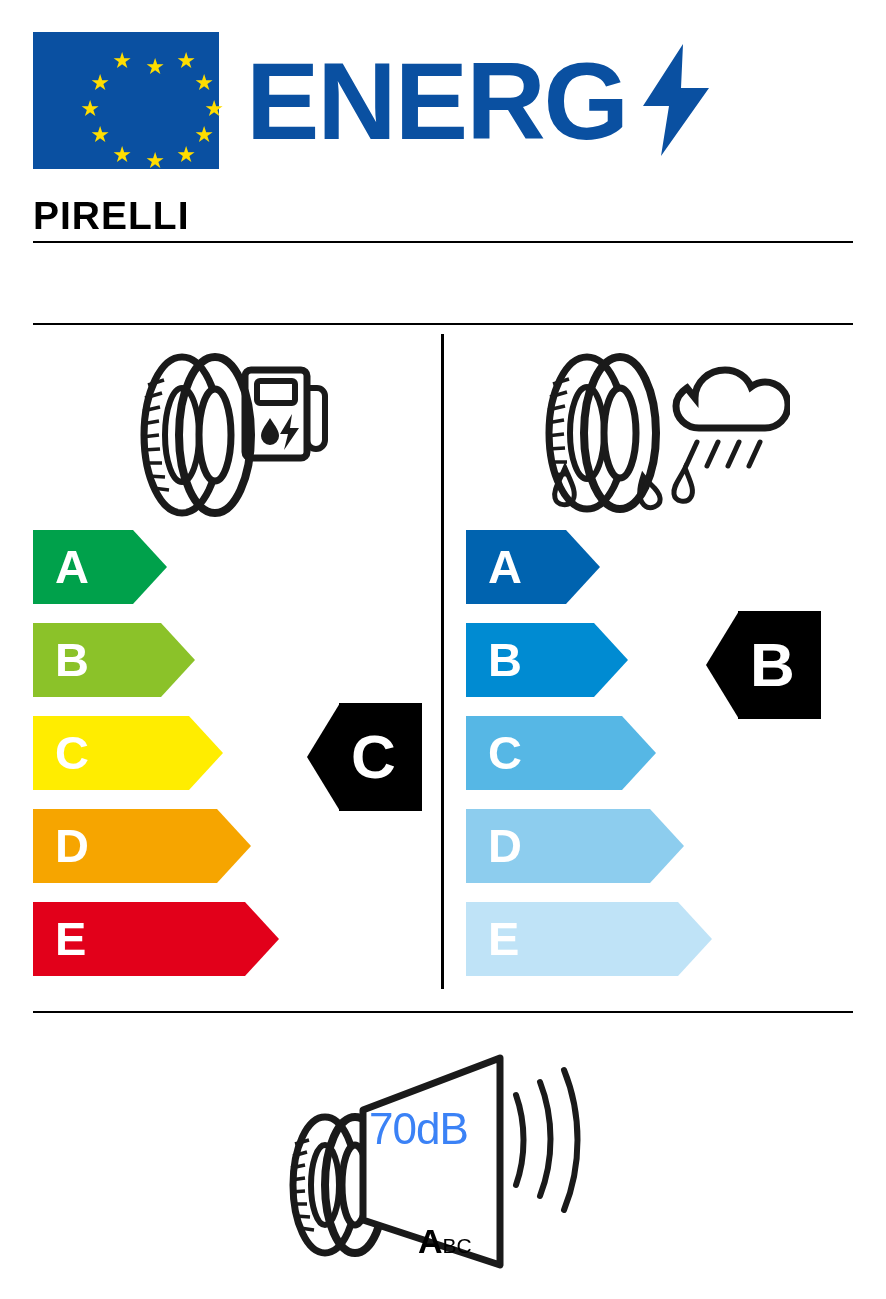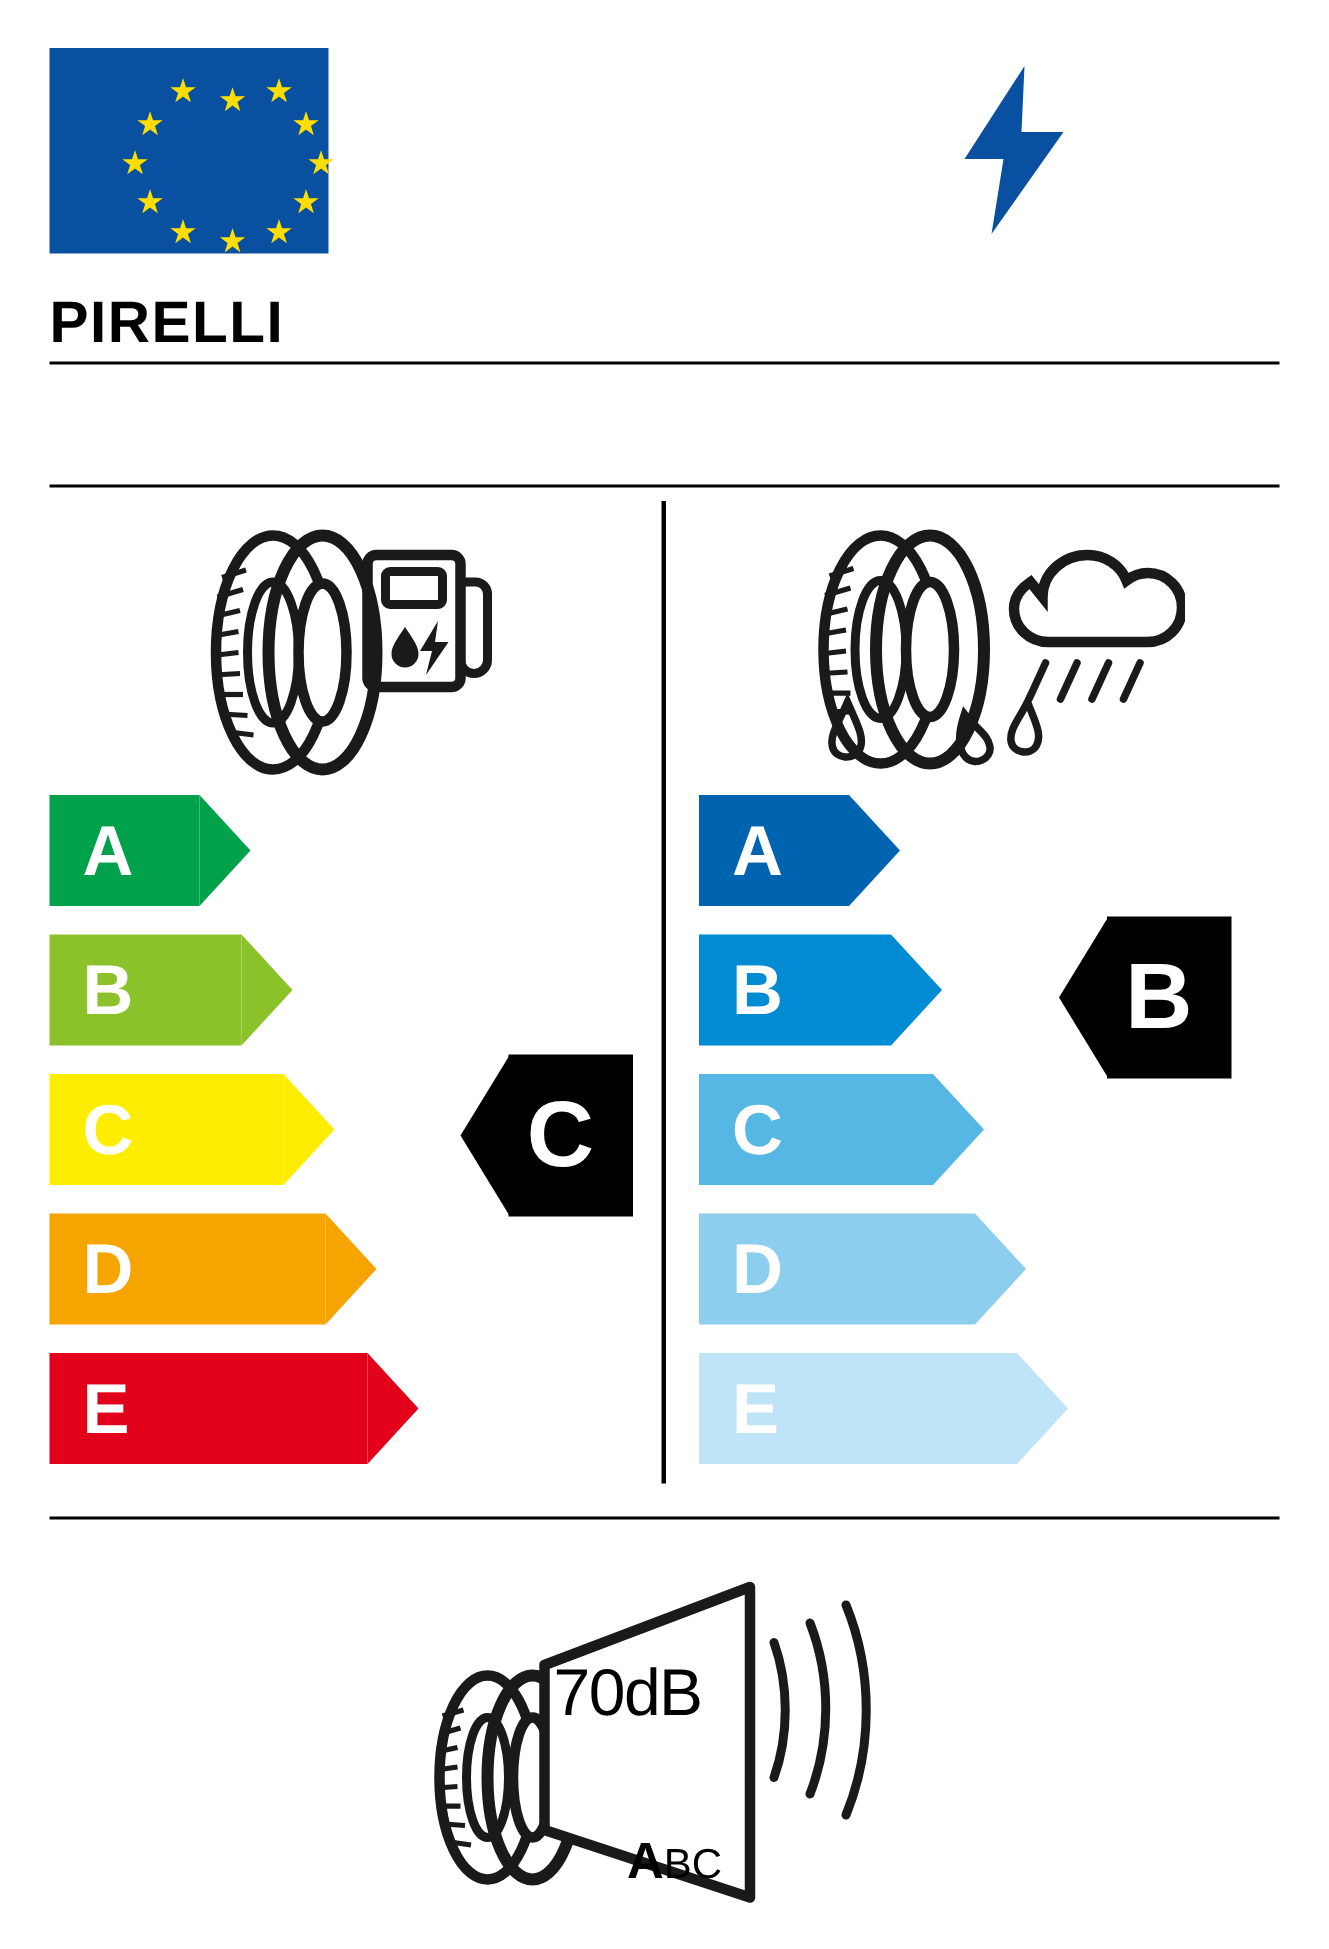--- a/index.html
+++ b/index.html
@@ -155,32 +155,32 @@
     font-weight: bold;
   }
 
   
   .noise-db {
     position: absolute;
     left: 369px;
     top: 1104px;
     font-size: 44px;
     font-weight: normal;
-    color: #000000;
+    color: #3b82f6;
     letter-spacing: -1px;
   }
   .noise-class {
     position: absolute;
     left: 418px;
     top: 1222px;
     font-size: 34px;
     font-weight: bold;
   }
   .noise-class .rest {
-    font-size: 28px;
+    font-size: 21px;
     font-weight: normal;
   }
 
   svg { display: block; }
 </style>
 </head>
 <body>
 
 <div class="label-root">
 
@@ -192,20 +192,21 @@
     <span class="star" style="left:160px; top:40px;">★</span>
     <span class="star" style="left:46px;  top:66px;">★</span>
     <span class="star" style="left:170px; top:66px;">★</span>
     <span class="star" style="left:56px;  top:92px;">★</span>
     <span class="star" style="left:160px; top:92px;">★</span>
     <span class="star" style="left:78px;  top:112px;">★</span>
     <span class="star" style="left:111px; top:118px;">★</span>
     <span class="star" style="left:142px; top:112px;">★</span>
   </div>
 
+  <div class="energ-word">ENERG</div>
 
   <div class="bolt">
     <svg width="66" height="112" viewBox="0 0 66 112">
       <polygon points="40,0 0,62 26,62 18,112 66,44 38,44" fill="#0a50a1"></polygon>
     </svg>
   </div>
 
   <div class="brand">PIRELLI</div>
 
   <div class="hr hr-brand"></div>

